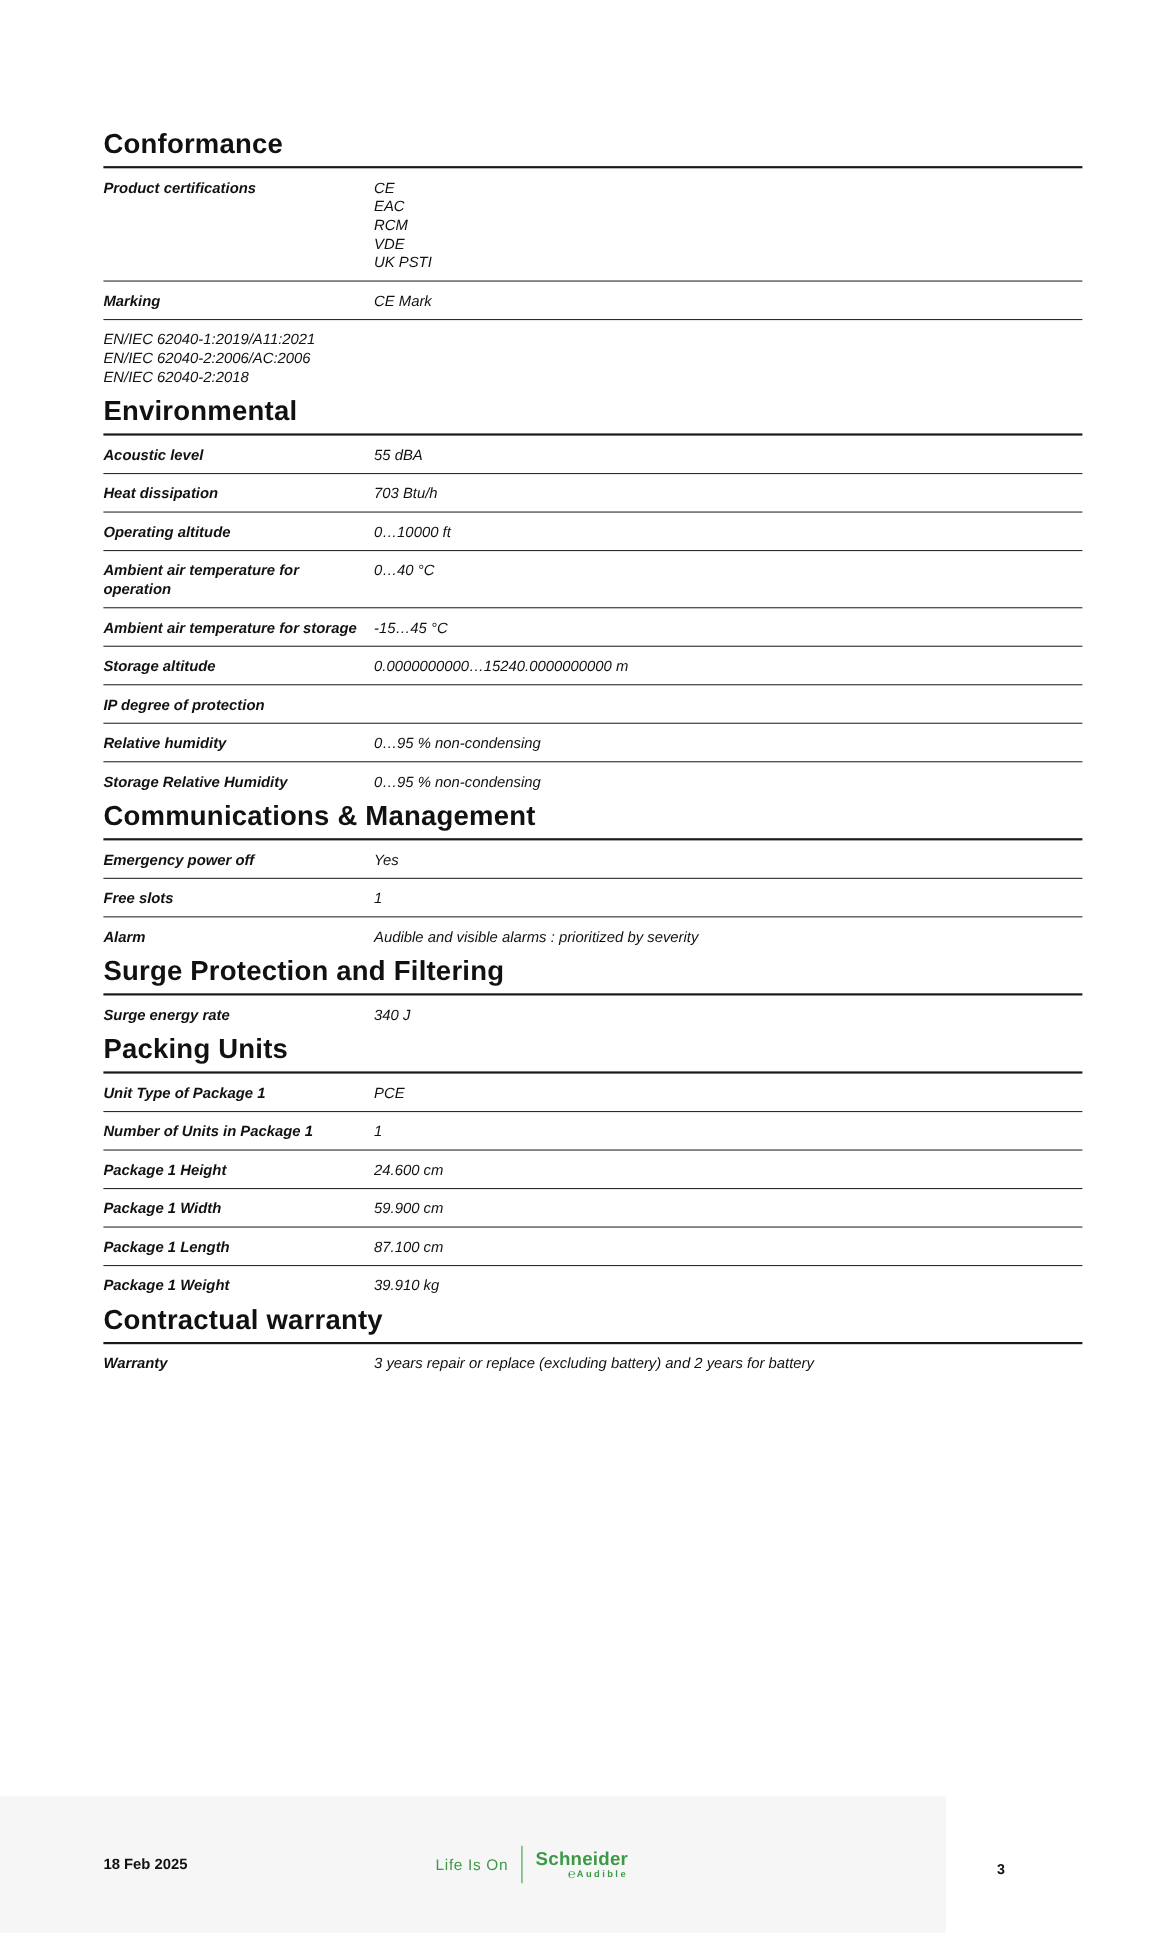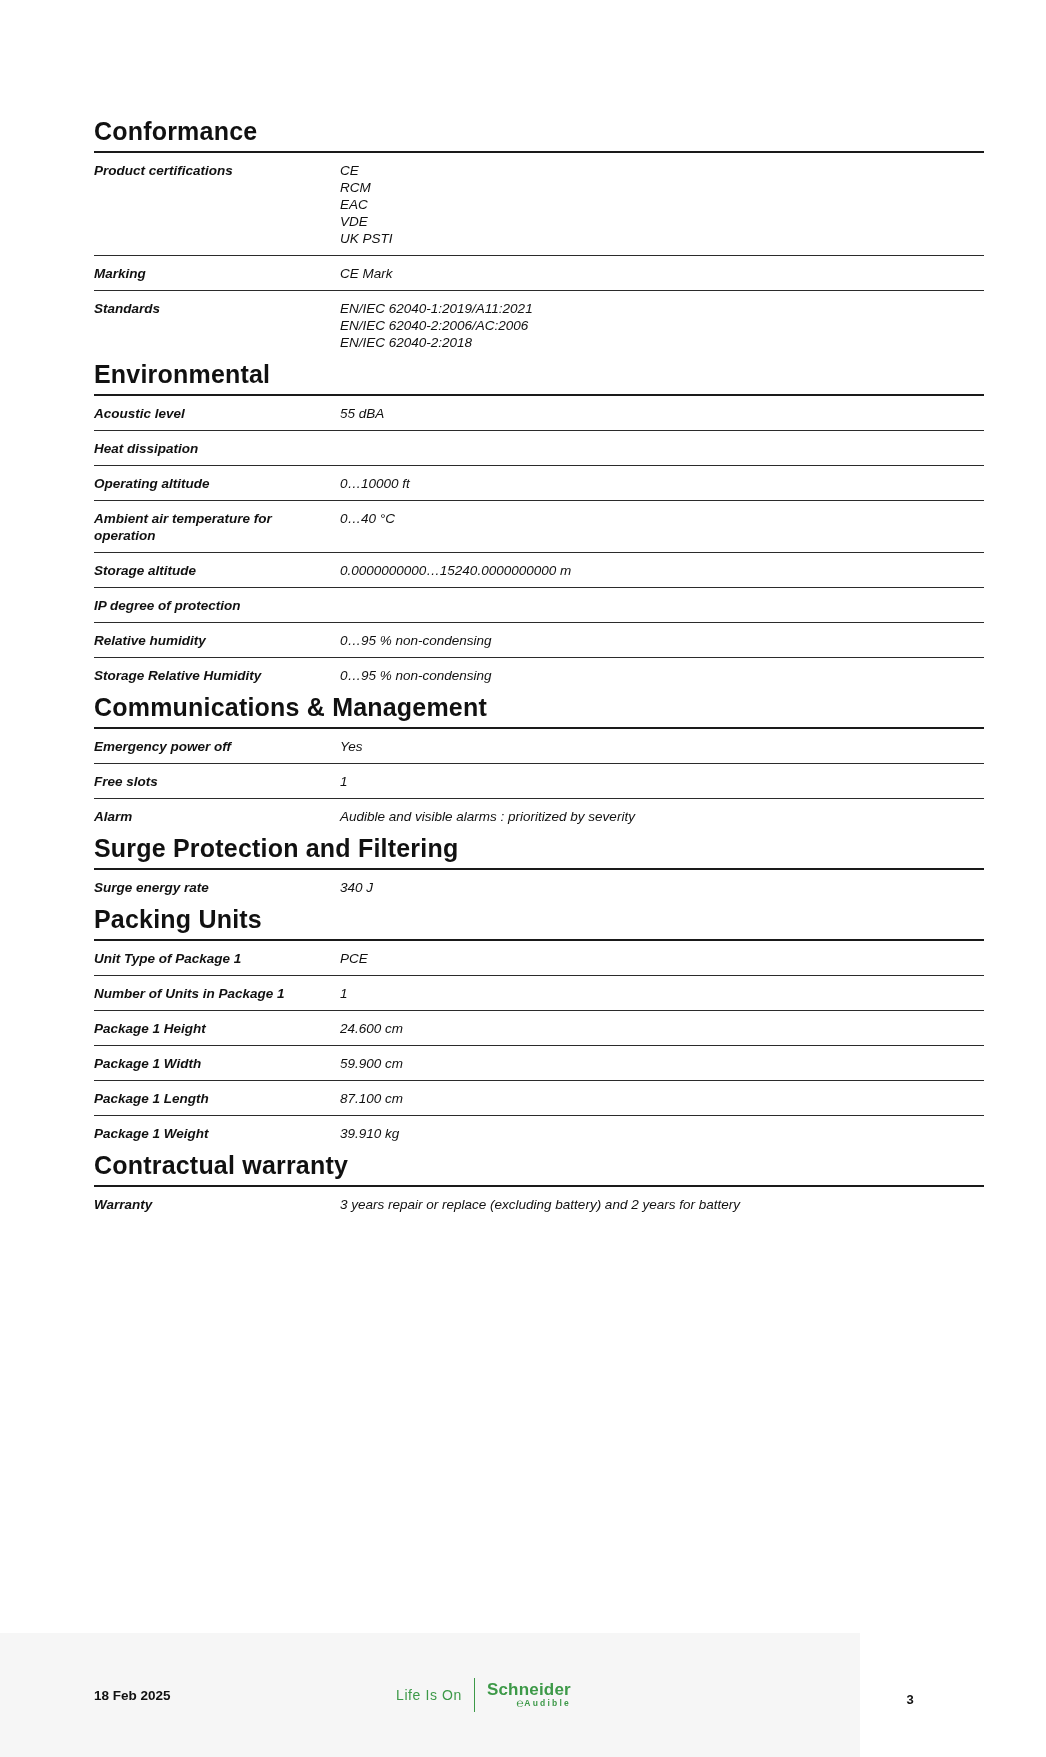--- a/index.html
+++ b/index.html
@@ -118,64 +118,72 @@
 <div class="page">
 
   <main class="content" id="sections-root">
       <section>
         <h2>Conformance</h2>
         <div>
           <div class="row">
             <div class="label">Product certifications</div>
             <div class="value">
               <div>CE</div>
+              <div>EAC</div>
               <div>RCM</div>
-              <div>EAC</div>
               <div>VDE</div>
               <div>UK PSTI</div>
             </div>
           </div>
           <div class="row">
             <div class="label">Marking</div>
             <div class="value">
               <div>CE Mark</div>
             </div>
           </div>
           <div class="row">
-            <div class="label">Standards</div>
             <div class="value">
               <div>EN/IEC 62040-1:2019/A11:2021</div>
               <div>EN/IEC 62040-2:2006/AC:2006</div>
               <div>EN/IEC 62040-2:2018</div>
             </div>
           </div>
         </div>
       </section>
       <section>
         <h2>Environmental</h2>
         <div>
           <div class="row">
             <div class="label">Acoustic level</div>
             <div class="value">
               <div>55 dBA</div>
             </div>
           </div>
           <div class="row">
             <div class="label">Heat dissipation</div>
+            <div class="value">
+              <div>703 Btu/h</div>
+            </div>
           </div>
           <div class="row">
             <div class="label">Operating altitude</div>
             <div class="value">
               <div>0…10000 ft</div>
             </div>
           </div>
           <div class="row">
             <div class="label">Ambient air temperature for operation</div>
             <div class="value">
               <div>0…40 °C</div>
+            </div>
+          </div>
+          <div class="row">
+            <div class="label">Ambient air temperature for storage</div>
+            <div class="value">
+              <div>-15…45 °C</div>
             </div>
           </div>
           <div class="row">
             <div class="label">Storage altitude</div>
             <div class="value">
               <div>0.0000000000…15240.0000000000 m</div>
             </div>
           </div>
           <div class="row">
             <div class="label">IP degree of protection</div>

